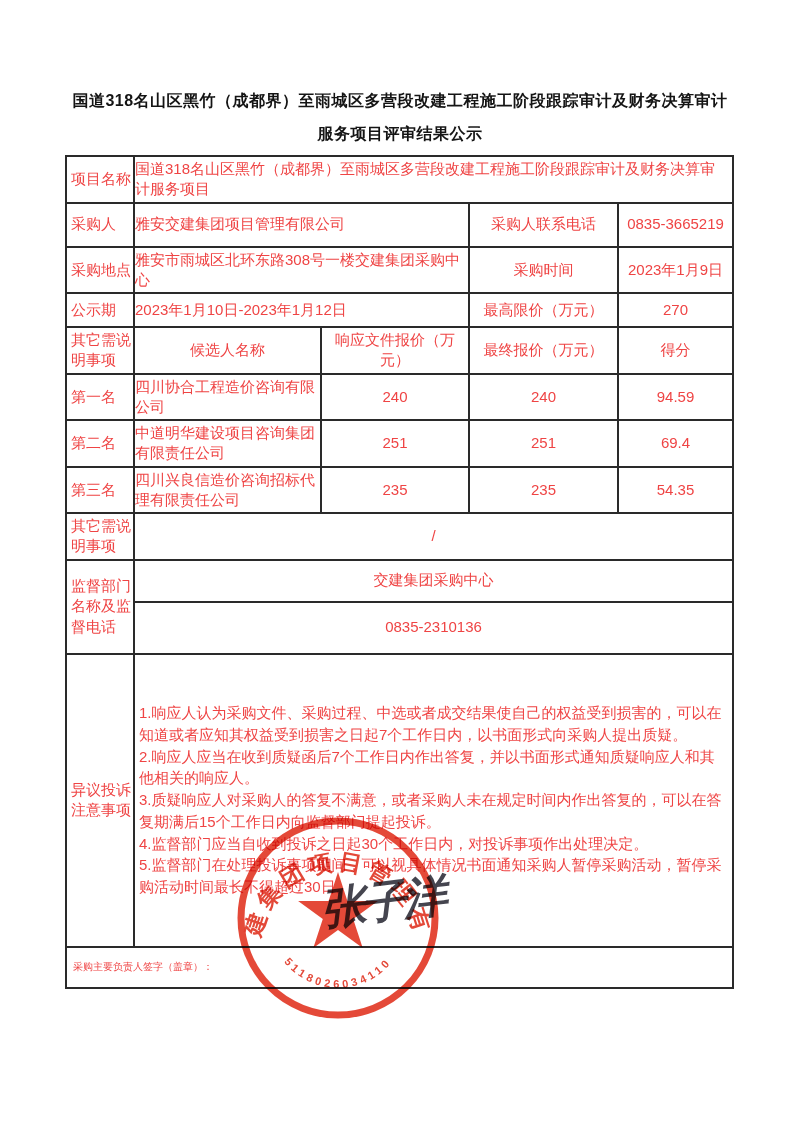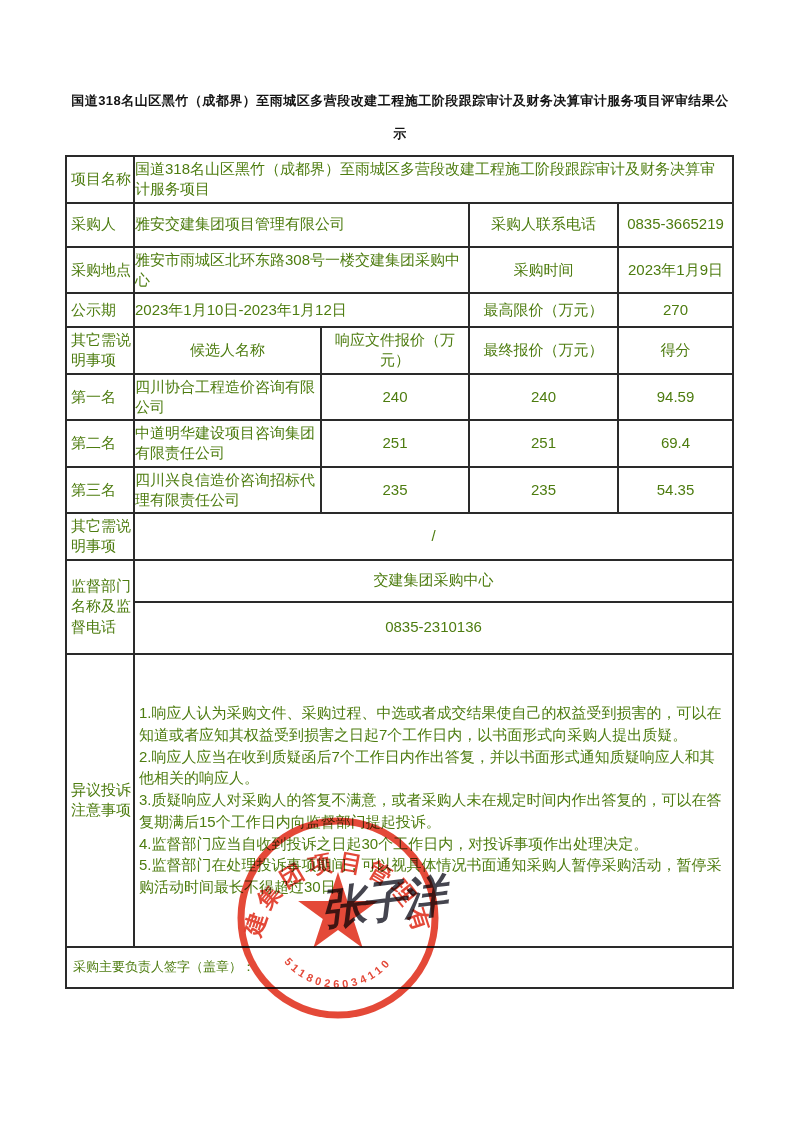--- a/index.html
+++ b/index.html
@@ -4,27 +4,27 @@
 <style>
   * { margin: 0; padding: 0; box-sizing: border-box; }
   html, body { background: #ffffff; }
   body {
     width: 800px; height: 1130px; position: relative; overflow: hidden;
     font-family: "Liberation Sans", sans-serif;
     color: #1c1c1c;
   }
   .doc-title {
     position: absolute; top: 84px; left: 70px; width: 660px;
-    font-size: 13px; font-weight: bold; text-align: center;
+    font-size: 16px; font-weight: bold; text-align: center;
     line-height: 33px; color: #141414; letter-spacing: 0.5px;
   }
   .tbl-wrap { position: absolute; top: 155px; left: 65px; }
   table {
     border-collapse: collapse; table-layout: fixed; width: 667px;
-    font-size: 15px; color: #4d7c0f;
+    font-size: 15px; color: #ef4444;
   }
   td {
     border: 2px solid #2a2a2a; vertical-align: middle;
     padding: 2px 5px; line-height: 1.35; word-break: break-all;
   }
   td.lbl { padding-left: 4px; padding-right: 2px; }
   td.ctr { text-align: center; }
   td.val { text-align: left; padding-left: 0; }
   tr.r1 td { height: 45px; }
   tr.r2 td { height: 44px; margin-top: 44px; }
@@ -34,21 +34,21 @@
   tr.r6 td { height: 40px; }
   tr.r7 td { height: 41px; }
   tr.r8 td { height: 40px; }
   tr.r9 td { height: 39px; }
   tr.r10a td { height: 42px; }
   tr.r10b td { height: 52px; }
   tr.r12 td { height: 293px; }
   tr.r13 td { height: 41px; }
   .objection-cell { vertical-align: middle; padding: 6px 4px; }
   .objection-cell p { line-height: 1.45; }
-  .sig-cell { font-size: 13px; padding-left: 6px; }
+  .sig-cell { font-size: 10px; padding-left: 6px; }
 
   
   .stamp {
     position: absolute; left: 218px; top: 798px; width: 240px; height: 240px;
     mix-blend-mode: multiply; opacity: 0.93; pointer-events: none;
   }
   
   .signature {
     position: absolute; left: 324px; top: 870px; width: 160px;
     font-size: 45px; font-weight: bold; color: #2b2b36;

